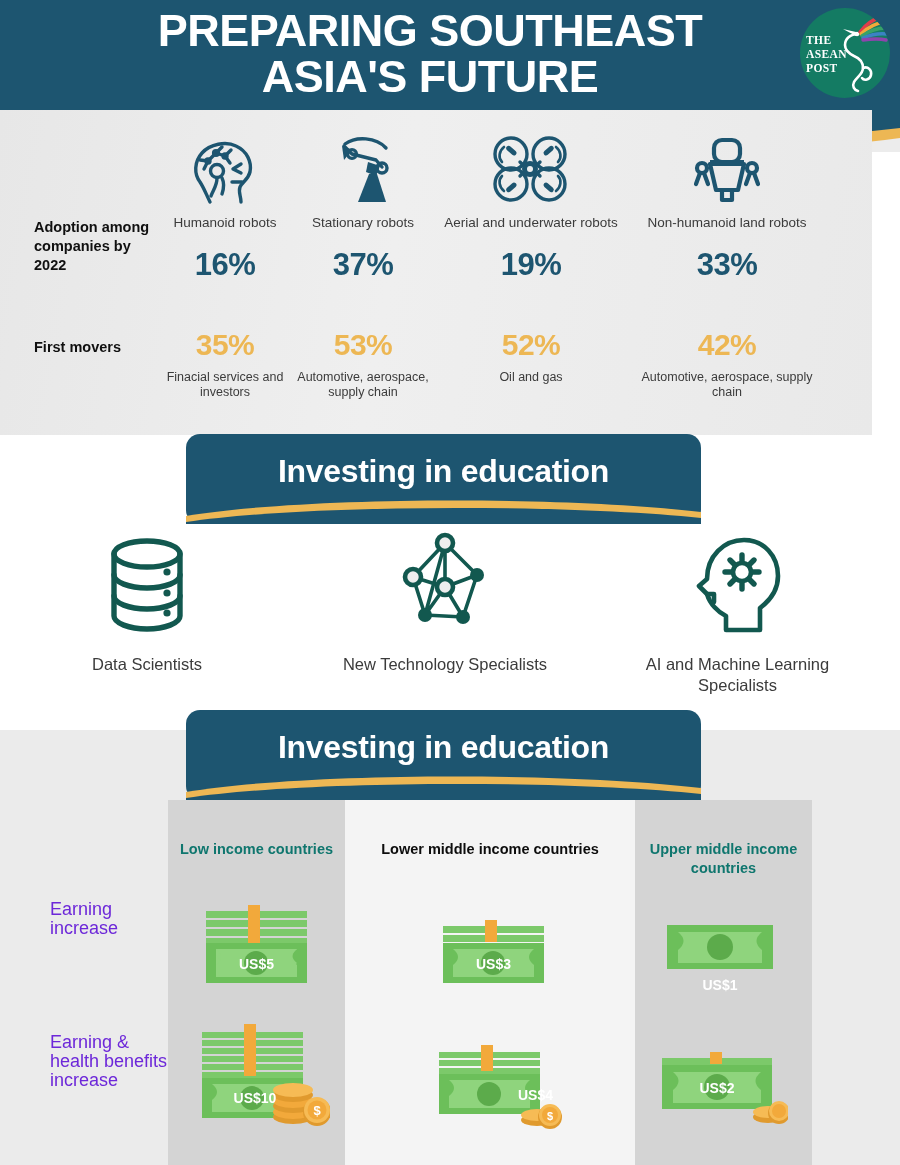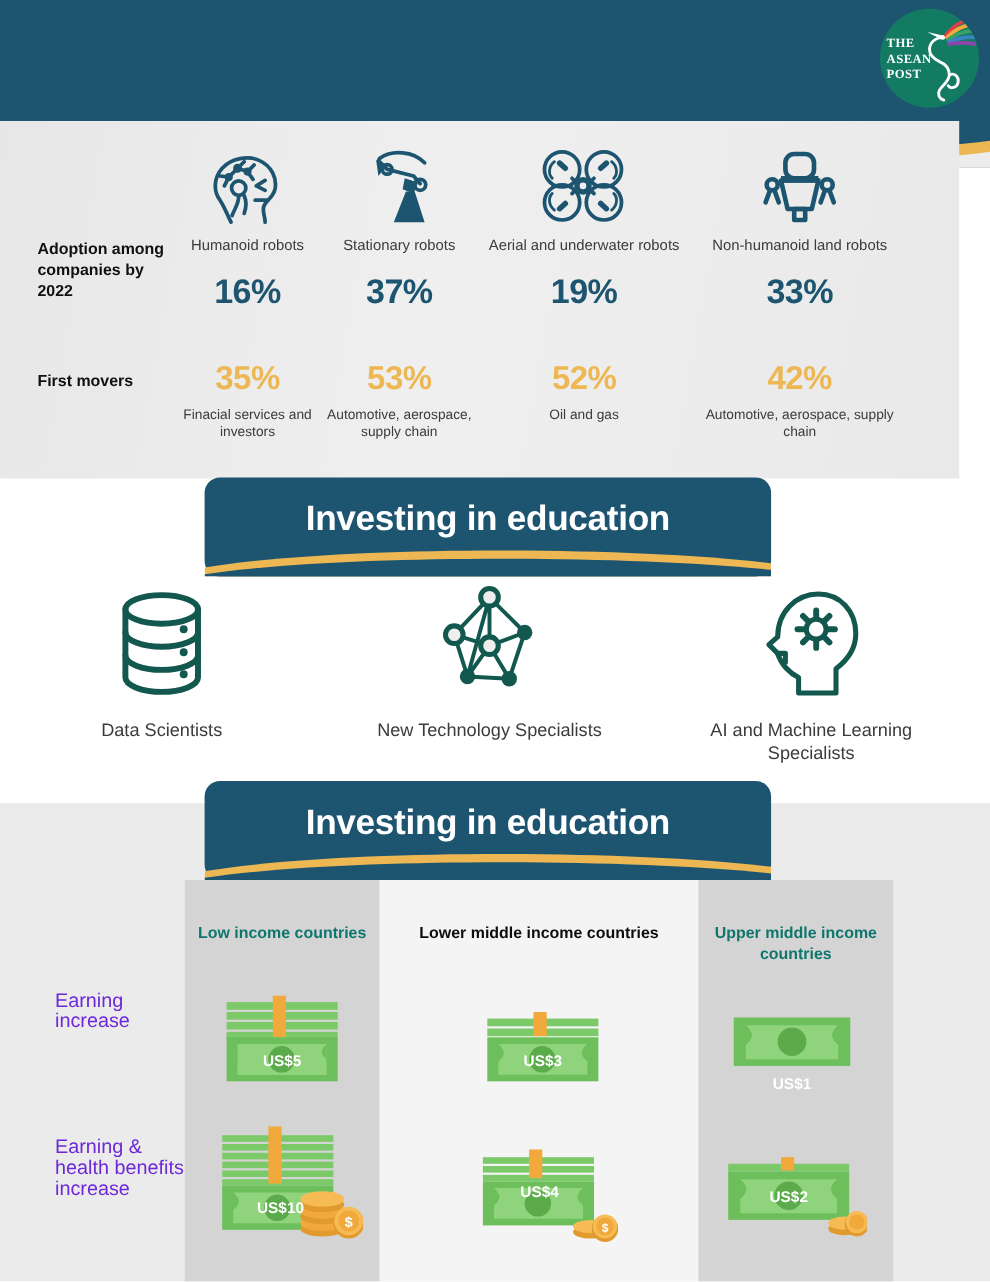--- a/index.html
+++ b/index.html
@@ -135,20 +135,24 @@
   svg { display: block; }
 </style>
 </head>
 <body>
 
 <div class="header">
   <svg class="header-wave" viewBox="0 0 900 152" preserveAspectRatio="none">
     <path d="M0,152 L0,128 C120,96 300,116 520,132 C680,143 800,140 900,128 L900,152 Z" fill="#edb754"></path>
     <path d="M0,152 L0,140 C130,108 300,126 520,142 C690,154 810,150 900,138 L900,152 Z" fill="#ececec"></path>
   </svg>
+  <div class="header-title">
+    <div>PREPARING SOUTHEAST</div>
+    <div>ASIA'S FUTURE</div>
+  </div>
   <div class="logo">
     <svg class="logo-bird" width="56" height="82" viewBox="0 0 56 82">
       <g fill="none" stroke="#ffffff" stroke-width="2.6" stroke-linecap="round">
         <path d="M26,22 C18,22 13,27 13,33 C13,39 18,42 22,44 C27,46 31,50 31,56
                  C31,62 25,65 22,70 C20,74 22,78 26,79"></path>
         <path d="M31,56 C36,54 40,58 39,63 C38,68 32,69 30,66"></path>
       </g>
       <path d="M24,24 L11,17 L24,20 Z" fill="#ffffff"></path>
       <circle cx="25" cy="22" r="2.2" fill="#ffffff"></circle>
       <g stroke-width="3.4" stroke-linecap="round" fill="none">
@@ -429,21 +433,21 @@
       <circle cx="52" cy="52" r="12" fill="#5cab4b"></circle>
       <g>
         <ellipse cx="100" cy="78" rx="16" ry="6" fill="#e09a2e"></ellipse>
         <ellipse cx="100" cy="73" rx="16" ry="6" fill="#f6bb55"></ellipse>
         <circle cx="113" cy="75" r="12" fill="#e09a2e"></circle>
         <circle cx="113" cy="73" r="11" fill="#f6bb55"></circle>
         <circle cx="113" cy="73" r="8" fill="#f2a93b"></circle>
         <text x="113" y="78" font-size="11" font-weight="bold" fill="#ffffff" text-anchor="middle" font-family="Liberation Sans, sans-serif">$</text>
       </g>
     </svg>
-    <div class="bill-label" style="top:33px; left:-9px; width:125px;">US$4</div>
+    <div class="bill-label" style="top:45px; left:-9px; width:125px;text-align:right;">US$4</div>
   </div>
 
   <div class="money-cell" style="left:660px; top:318px;">
     <svg width="128" height="80" viewBox="0 0 128 80">
       <rect x="2" y="10" width="110" height="7" fill="#7cc96a"></rect>
       <rect x="50" y="4" width="12" height="12" fill="#f2a93b"></rect>
       <rect x="2" y="17" width="110" height="44" fill="#6cbf5a"></rect>
       <path d="M13,24 q11,9 0,18 v13 h88 v-13 q-11,-9 0,-18 Z" fill="#8fd47d"></path>
       <circle cx="57" cy="39" r="13" fill="#5cab4b"></circle>
       <g>

